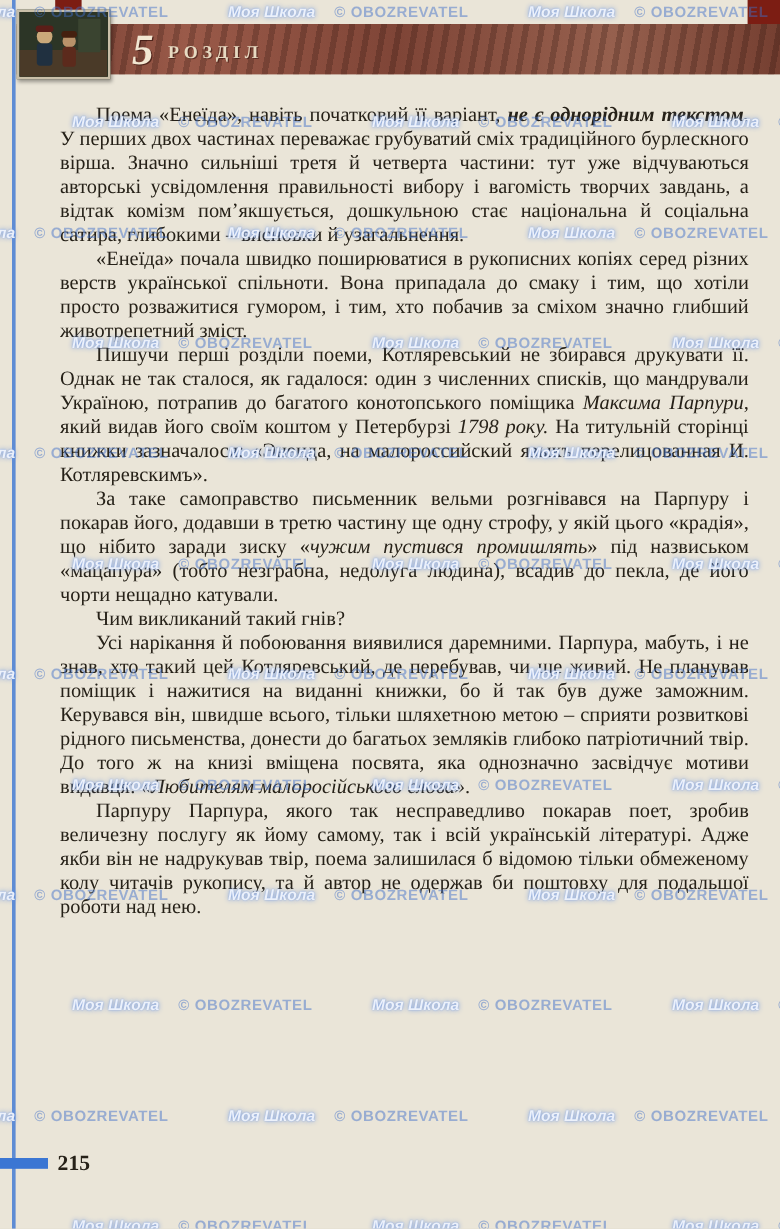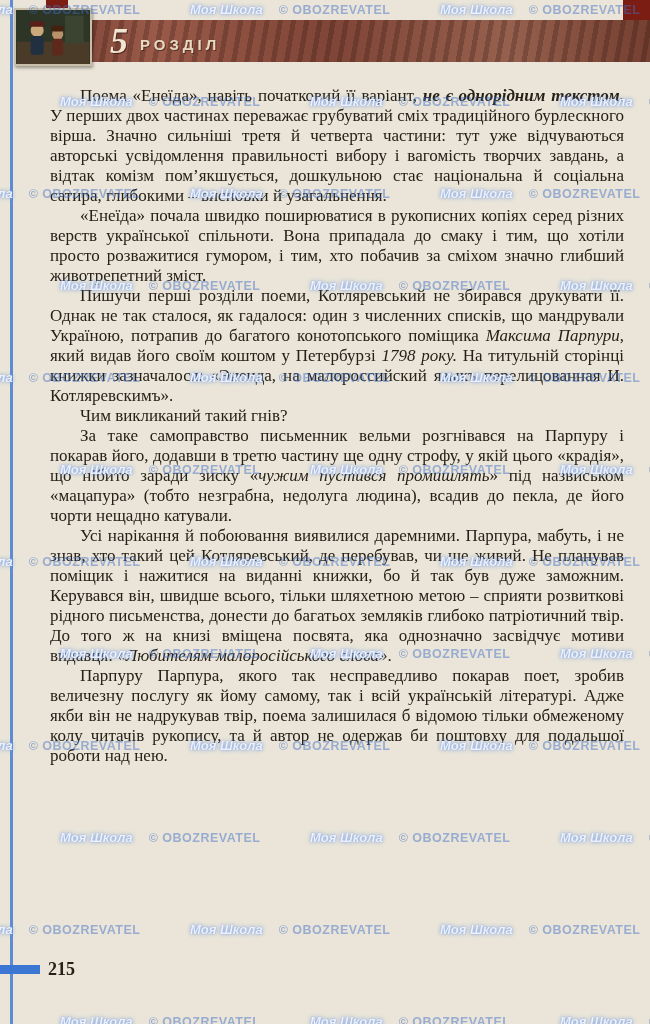--- a/index.html
+++ b/index.html
@@ -26,21 +26,21 @@
       repeating-linear-gradient(100deg, rgba(30,10,5,.22) 0 5px, rgba(0,0,0,0) 5px 13px),
       linear-gradient(90deg, var(--band-dark), #9a5a49 22%, #7f4537 50%, #96604e 78%, #753f31);
     display:flex;align-items:center;
   }
   .chapter-number{
     margin-left:96px;font-family:"Liberation Serif",serif;
     font-style:italic;font-weight:700;font-size:36px;line-height:1;
     color:var(--band-text);text-shadow:1px 1px 0 rgba(40,10,5,.6);
   }
   .chapter-label{
-    margin-left:12px;font-family:Liberation Sans, sans-serif;
+    margin-left:12px;font-family:Liberation Serif, serif;
     font-weight:700;font-size:15px;letter-spacing:4px;color:#e7dac2;
     text-shadow:1px 1px 0 rgba(40,10,5,.5);padding-top:6px;
   }
   .illustration{
     position:absolute;left:14px;top:8px;width:78px;height:58px;z-index:2;
     background:#2c3526;border:2px solid #c9bfa8;box-sizing:border-box;
     box-shadow:1px 2px 3px rgba(0,0,0,.35);
   }
   .illustration svg{display:block;width:100%;height:100%;}
   .corner-tr{position:absolute;right:0;top:0;width:27px;height:20px;background:var(--corner-red);z-index:3;}
@@ -101,22 +101,22 @@
       <circle cx="44" cy="26" r="6" fill="#b8926a"></circle>
       <rect x="37" y="17" width="14" height="6" rx="3" fill="#44200f"></rect>
       <rect x="38" y="31" width="12" height="18" rx="3" fill="#5c2a1c"></rect>
     </svg>
   </div>
 
   <main class="body-text">
       <p class="paragraph"><span>Поема «Енеїда», навіть початковий її варіант, </span><span class="seg-bi">не є однорідним текстом.</span><span> У перших двох частинах переважає грубуватий сміх традиційного бурлескного вірша. Значно сильніші третя й четверта частини: тут уже відчуваються авторські усвідомлення правильності вибору і вагомість творчих завдань, а відтак комізм пом’якшується, дошкульною стає національна й соціальна сатира, глибокими – висновки й узагальнення.</span></p>
       <p class="paragraph"><span>«Енеїда» почала швидко поширюватися в рукописних копіях серед різних верств української спільноти. Вона припадала до смаку і тим, що хотіли просто розважитися гумором, і тим, хто побачив за сміхом значно глибший животрепетний зміст.</span></p>
       <p class="paragraph"><span>Пишучи перші розділи поеми, Котляревський не збирався друкувати її. Однак не так сталося, як гадалося: один з численних списків, що мандрували Україною, потрапив до багатого конотопського поміщика </span><span class="seg-i">Максима Парпури</span><span>, який видав його своїм коштом у Петербурзі </span><span class="seg-i">1798 року.</span><span> На титульній сторінці книжки зазначалося: «Энеида, на малороссийский языкъ перелицованная И. Котляревскимъ».</span></p>
+      <p class="paragraph"><span>За таке самоправство письменник вельми розгнівався на Парпуру і покарав його, додавши в третю частину ще одну строфу, у якій цього «крадія», що нібито заради зиску «</span><span class="seg-i">чужим пустився промишлять</span><span>» під назвиськом «мацапура» (тобто незграбна, недолуга людина), всадив до пекла, де його чорти нещадно катували.</span></p>
       <p class="paragraph"><span>Чим викликаний такий гнів?</span></p>
-      <p class="paragraph"><span>За таке самоправство письменник вельми розгнівався на Парпуру і покарав його, додавши в третю частину ще одну строфу, у якій цього «крадія», що нібито заради зиску «</span><span class="seg-i">чужим пустився промишлять</span><span>» під назвиськом «мацапура» (тобто незграбна, недолуга людина), всадив до пекла, де його чорти нещадно катували.</span></p>
       <p class="paragraph"><span>Усі нарікання й побоювання виявилися даремними. Парпура, мабуть, і не знав, хто такий цей Котляревський, де перебував, чи ще живий. Не планував поміщик і нажитися на виданні книжки, бо й так був дуже заможним. Керувався він, швидше всього, тільки шляхетною метою – сприяти розвиткові рідного письменства, донести до багатьох земляків глибоко патріотичний твір. До того ж на книзі вміщена посвята, яка однозначно засвідчує мотиви видавця: </span><span class="seg-i">«Любителям малоросійського слова»</span><span>.</span></p>
       <p class="paragraph"><span>Парпуру Парпура, якого так несправедливо покарав поет, зробив величезну послугу як йому самому, так і всій українській літературі. Адже якби він не надрукував твір, поема залишилася б відомою тільки обмеженому колу читачів рукопису, та й автор не одержав би поштовху для подальшої роботи над нею.</span></p>
     </main>
 
   <div class="footer">
     <div class="footer-bar"></div>
     <span class="page-number">215</span>
   </div>
 
   <div class="watermark-layer">

